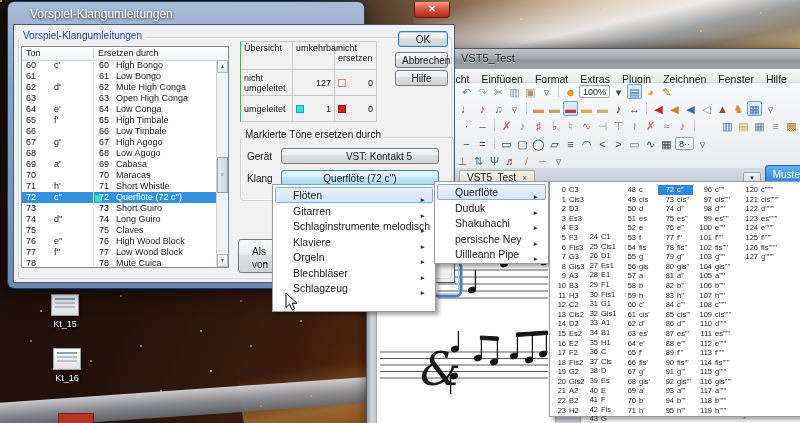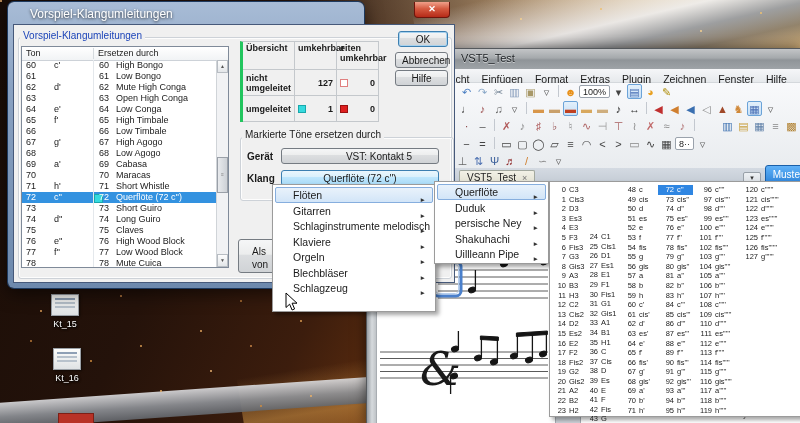--- a/index.html
+++ b/index.html
@@ -78,37 +78,37 @@
   .lv-row{position:relative;height:11px;font-size:9px;color:#1a1a1a;line-height:11px;}
   .lv-row.sel{background:#3392e0;color:#fff;}
   .lv-row span{position:absolute;white-space:nowrap;}
   .lv-row .tn{left:4px;} .lv-row .tna{left:32px;} .lv-row .rn{left:77px;} .lv-row .rna{left:94px;}
   .lv-row .rq{left:72px;top:2px;width:7px;height:7px;background:#35dade;border:1px solid #18a8ac;}
   .tl-sb{position:absolute;right:0;top:13px;bottom:0;width:11px;background:#f1f2f4;border-left:1px solid #d0d4d8;}
   .tl-sb .up,.tl-sb .dn{position:absolute;left:0;right:0;height:11px;background:linear-gradient(180deg,#fdfdfd,#e3e6e9);border:1px solid #b8bdc3;font-size:5px;text-align:center;line-height:10px;color:#555;}
   .tl-sb .up{top:0;} .tl-sb .dn{bottom:0;}
   .tl-sb .th{position:absolute;left:0;right:0;top:97px;height:34px;background:linear-gradient(90deg,#e8eaed,#cdd1d6);border:1px solid #9aa0a8;font-size:5px;color:#888;text-align:center;line-height:32px;}
   
-  .ovgrid{position:absolute;left:226px;top:16px;width:136px;height:80px;font-size:9px;color:#1a1a1a;border-top:1px solid #c4c8cc;border-left:3px solid #22c55e;display:grid;grid-template-columns:52px 42px 42px;grid-template-rows:28px 26px 26px;font-weight:bold;}
+  .ovgrid{position:absolute;left:226px;top:16px;width:136px;height:80px;font-size:9px;color:#1a1a1a;border-top:1px solid #c4c8cc;border-left:1px solid #22c55e;display:grid;grid-template-columns:52px 42px 42px;grid-template-rows:28px 26px 26px;}
   .ovcell{border-right:1px solid #c4c8cc;border-bottom:1px solid #c4c8cc;padding:1px 3px;box-sizing:border-box;display:flex;align-items:center;gap:3px;}
   .ovcell.head{align-items:flex-start;}
   .ovcell .num{flex:1;text-align:right;}
   .sq{display:inline-block;width:8px;height:8px;box-sizing:border-box;}
   .sq.cy{background:#35dade;border:1px solid #18a8ac;}
   .sq.rd{background:#de1f1f;border:1px solid #9a1010;}
   .sq.wh{background:#fff;border:1px solid #e08080;}
   
   .btn{position:absolute;background:linear-gradient(180deg,#f5f6f7 0%,#eceded 45%,#dcdee0 46%,#d0d3d6 100%);border:1px solid #757b82;border-radius:3px;font-size:10px;color:#1a1a1a;text-align:center;box-sizing:border-box;font-family:"Liberation Sans",sans-serif;}
   .btn-ok{left:384px;top:6px;width:50px;height:16px;line-height:14px;border-color:#3c7fb1;box-shadow:0 0 0 1px #a8d2ee inset;}
   .btn-cancel{left:381px;top:27px;width:53px;height:16px;line-height:14px;}
   .btn-help{left:381px;top:45px;width:53px;height:16px;line-height:14px;}
   .btn-geraet{left:267px;top:123px;width:158px;height:16px;line-height:14px;padding-left:44px;}
   .btn-klang{left:267px;top:145px;width:158px;height:16px;line-height:14px;background:linear-gradient(180deg,#eaf6fd 0%,#d9f0fc 45%,#bee6fd 46%,#a7d9f5 100%);border-color:#3c7fb1;}
   .btn-partial{left:224px;top:214px;width:86px;height:34px;text-align:left;padding:3px 0 0 13px;line-height:13px;}
-  .flbl{position:absolute;font-size:10px;color:#1a1a1a;font-weight:bold;}
+  .flbl{position:absolute;font-size:10px;color:#1a1a1a;}
   .flbl-geraet{left:233px;top:126px;} .flbl-klang{left:233px;top:148px;}
   
   .menu{position:absolute;background:#fff;border:1px solid #9b9b9b;box-shadow:3px 3px 4px rgba(0,0,0,.35);box-sizing:border-box;padding-top:2px;}
   .menu1{left:272px;top:184px;width:164px;height:128px;z-index:20;}
   .menu2{left:434px;top:181px;width:115px;height:83px;z-index:21;}
   .m-item{position:relative;height:15.5px;font-size:10.5px;color:#1a1a1a;line-height:15px;padding-left:17px;margin:0 2px;border:1px solid transparent;border-radius:2px;box-sizing:border-box;}
   .m-item.sel{background:linear-gradient(180deg,#e9f2fb,#d2e5f8);border-color:#86aede;}
   .m-item .arr{position:absolute;right:6px;top:4px;font-size:6.5px;color:#333;}
   .menu3{left:549px;top:181px;width:254px;height:236px;z-index:22;}
   .note-col{position:absolute;top:3px;}
@@ -439,21 +439,21 @@
       </div>
 
       <div class="ovgrid">
         <div class="ovcell head">
             <span>Übersicht</span>
           </div>
         <div class="ovcell head">
             <span>umkehrbar</span>
           </div>
         <div class="ovcell head">
-            <span>eiten umkehrbar</span>
+            <span>nicht ersetzen</span>
           </div>
         <div class="ovcell">
             <span>nicht umgeleitet</span>
           </div>
         <div class="ovcell">
             <span class="num">127</span>
           </div>
         <div class="ovcell">
             <span class="sq wh"></span>
             <span class="num">0</span>
@@ -491,22 +491,22 @@
       <div class="m-item"><span>Gitarren</span><span class="arr">►</span></div>
       <div class="m-item"><span>Schlaginstrumente melodisch</span><span class="arr">►</span></div>
       <div class="m-item"><span>Klaviere</span><span class="arr">►</span></div>
       <div class="m-item"><span>Orgeln</span><span class="arr">►</span></div>
       <div class="m-item"><span>Blechbläser</span><span class="arr">►</span></div>
       <div class="m-item"><span>Schlagzeug</span><span class="arr">►</span></div>
     </div>
   <div class="menu menu2" id="menu2">
       <div class="m-item sel"><span>Querflöte</span><span class="arr">►</span></div>
       <div class="m-item"><span>Duduk</span><span class="arr">►</span></div>
+      <div class="m-item"><span>Shakuhachi</span><span class="arr">►</span></div>
       <div class="m-item"><span>persische Ney</span><span class="arr">►</span></div>
-      <div class="m-item"><span>Shakuhachi</span><span class="arr">►</span></div>
       <div class="m-item"><span>Uillleann Pipe</span><span class="arr">►</span></div>
     </div>
   <div class="menu menu3" id="menu3">
       <div class="note-col" style="left: 0px;">
         <div class="note-item"><span class="nn">0</span><span>C3</span></div>
         <div class="note-item"><span class="nn">1</span><span>Cis3</span></div>
         <div class="note-item"><span class="nn">2</span><span>D3</span></div>
         <div class="note-item"><span class="nn">3</span><span>Es3</span></div>
         <div class="note-item"><span class="nn">4</span><span>E3</span></div>
         <div class="note-item"><span class="nn">5</span><span>F3</span></div>

